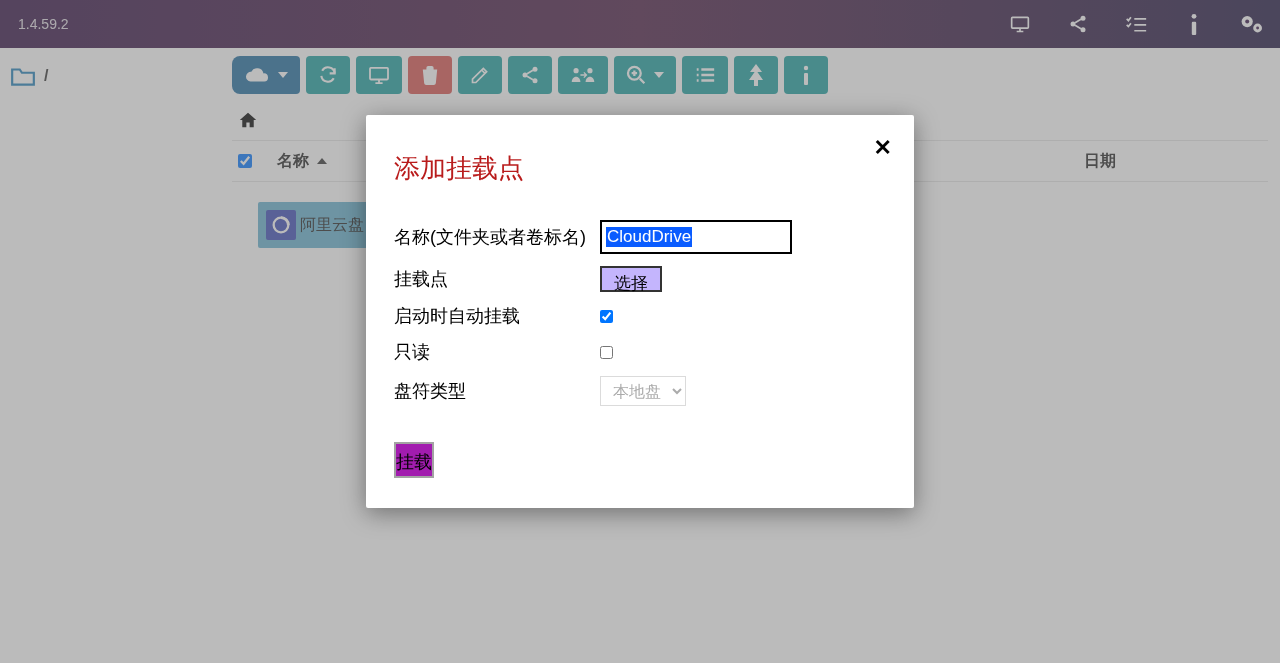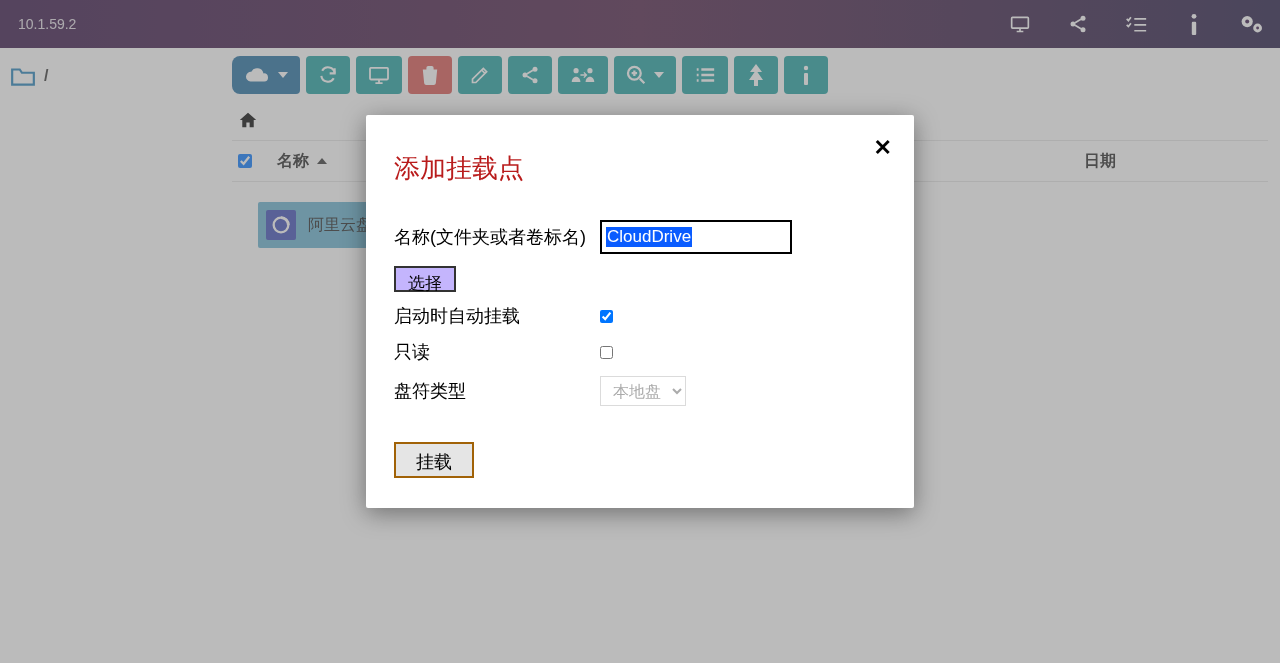--- a/index.html
+++ b/index.html
@@ -30,43 +30,43 @@
     .breadcrumb-row { height: 36px; display: flex; align-items: center; padding-left: 6px; }
     .breadcrumb-row .home { cursor: pointer; }
 
     .table-head { display: flex; align-items: center; height: 42px; border-top: 1px solid #e5e5e5; border-bottom: 1px solid #e5e5e5; padding: 0 4px; font-weight: 700; color: #222; }
     .table-head .col-name { flex: 1; display: flex; align-items: center; gap: 8px; }
     .table-head .col-date { width: 180px; }
     .table-head input[type=checkbox] { width: 14px; height: 14px; margin-left: 2px; }
     .sort-caret { border-left: 5px solid transparent; border-right: 5px solid transparent; border-bottom: 6px solid #333; display: inline-block; }
 
     .item-row { padding: 20px 0 0 26px; }
-    .file-item { display: inline-flex; align-items: center; gap: 12px; background: #64b1cf; color: #fff; padding: 8px 52px 8px 8px; border-radius: 2px; cursor: pointer; }
+    .file-item { display: inline-flex; align-items: center; gap: 4px; background: #64b1cf; color: #fff; padding: 8px 52px 8px 8px; border-radius: 2px; cursor: pointer; }
     .file-item .ic { width: 30px; height: 30px; background: #3b4ab6; display: flex; align-items: center; justify-content: center; border-radius: 2px; }
     .file-item .label { color: #222; font-weight: 500; }
 
     
     .overlay { position: fixed; inset: 0; background: rgba(120,120,120,.5); display: flex; align-items: flex-start; justify-content: center; }
     .dialog { width: 548px; background: #fff; margin-top: 115px; border-radius: 2px; box-shadow: 0 5px 25px rgba(0,0,0,.4); padding: 36px 28px 30px 28px; position: relative; }
     .dialog .close { position: absolute; top: 20px; right: 22px; font-size: 22px; font-weight: 700; cursor: pointer; color: #000; }
     .dialog h2 { font-size: 26px; font-weight: 400; margin-bottom: 28px; color: #b91c1c; }
     .form-row { display: flex; align-items: center; padding: 6px 0; font-size: 18px; color: #000; }
     .form-row .flabel { width: 206px; flex-shrink: 0; }
     .text-selected { background: #0a5cff; color: #fff; padding: 0 1px; }
     .sel-btn { height: 26px; padding: 4px 12px; font-size: 17px; border: 2px solid #333; background: #c4b5fd; cursor: pointer; }
-    .submit-btn { height: 36px; padding: 6px 20px; font-size: 18px; border: 2px solid #a16207; background: #e5e5e5; cursor: pointer; margin-top: 30px; }
+    .submit-btn { height: 36px; padding: 6px 0; font-size: 18px; border: 2px solid #a3a3a3; background: #a21caf; cursor: pointer; margin-top: 30px; }
     .form-row select { height: 30px; padding: 3px 8px; font-size: 16px; color: #888; border: 1px solid #ccc; background: #fff; pointer-events: none; text-align: right; }
 
     .nameval { border: 2px solid #000; width: 192px; height: 34px; display: flex; align-items: center; padding: 0 4px; font-size: 17px; }
   </style>
 </head>
 <body>
 
 <div class="title-bar">
-  <span class="app-version">10.1.59.2</span>
+  <span class="app-version">1.4.59.2</span>
   <span class="spacer"></span>
   <span class="tb-icon">
       <svg width="20" height="18" viewBox="0 0 24 20" fill="none" stroke="#fff" stroke-width="2">
         <rect x="2" y="2" width="20" height="13" rx="1"></rect>
         <path d="M8 19h8M12 15v4"></path>
       </svg>
     </span>
   <span class="tb-icon">
       <svg width="20" height="20" viewBox="0 0 24 24" fill="#fff">
         <circle cx="6" cy="12" r="3"></circle>
@@ -215,20 +215,21 @@
     <h2>添加挂载点</h2>
 
     <div class="form-row">
       <div class="flabel">名称(文件夹或者卷标名)</div>
       <div class="nameval">
           <span class="text-selected">CloudDrive</span>
         </div>
     </div>
 
     <div class="form-row">
+      <div class="flabel">挂载点</div>
       <button class="sel-btn">选择</button>
     </div>
 
     <div class="form-row">
       <div class="flabel">启动时自动挂载</div>
       <input type="checkbox" checked="" style="">
     </div>
 
     <div class="form-row">
       <div class="flabel">只读</div>

